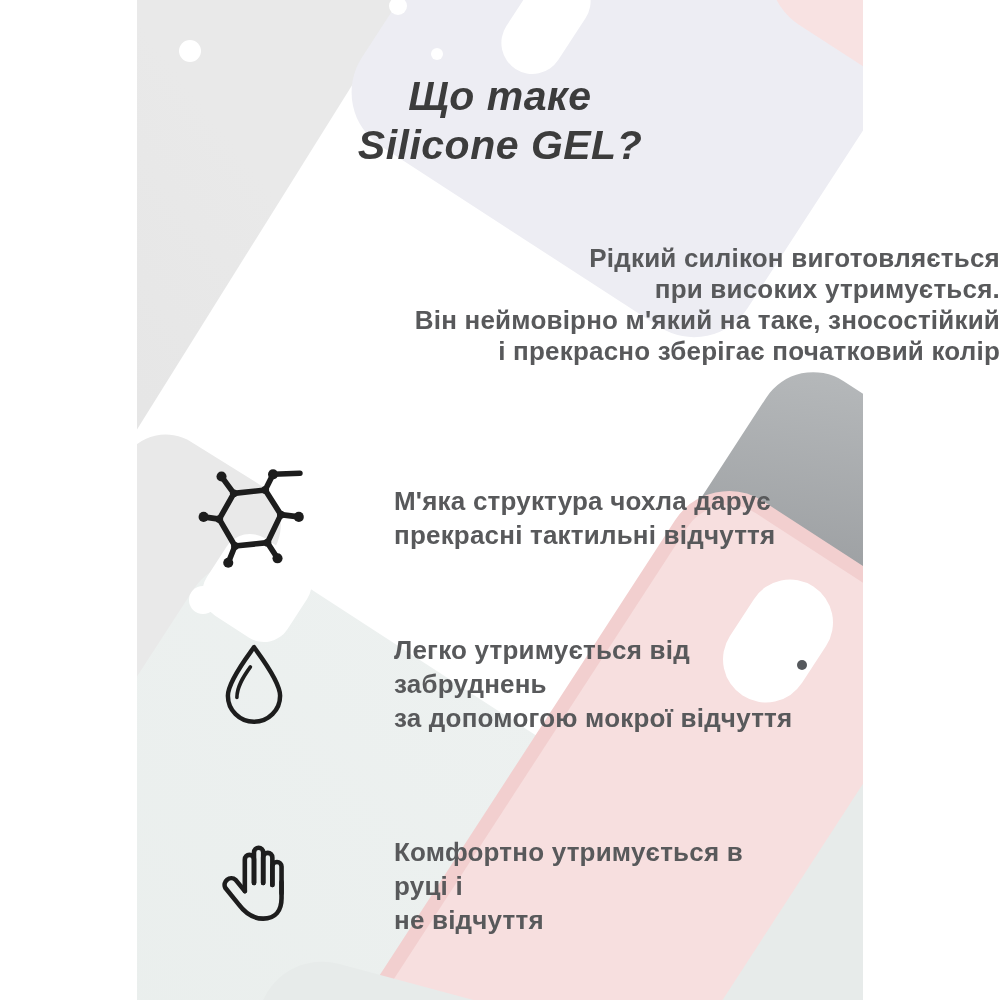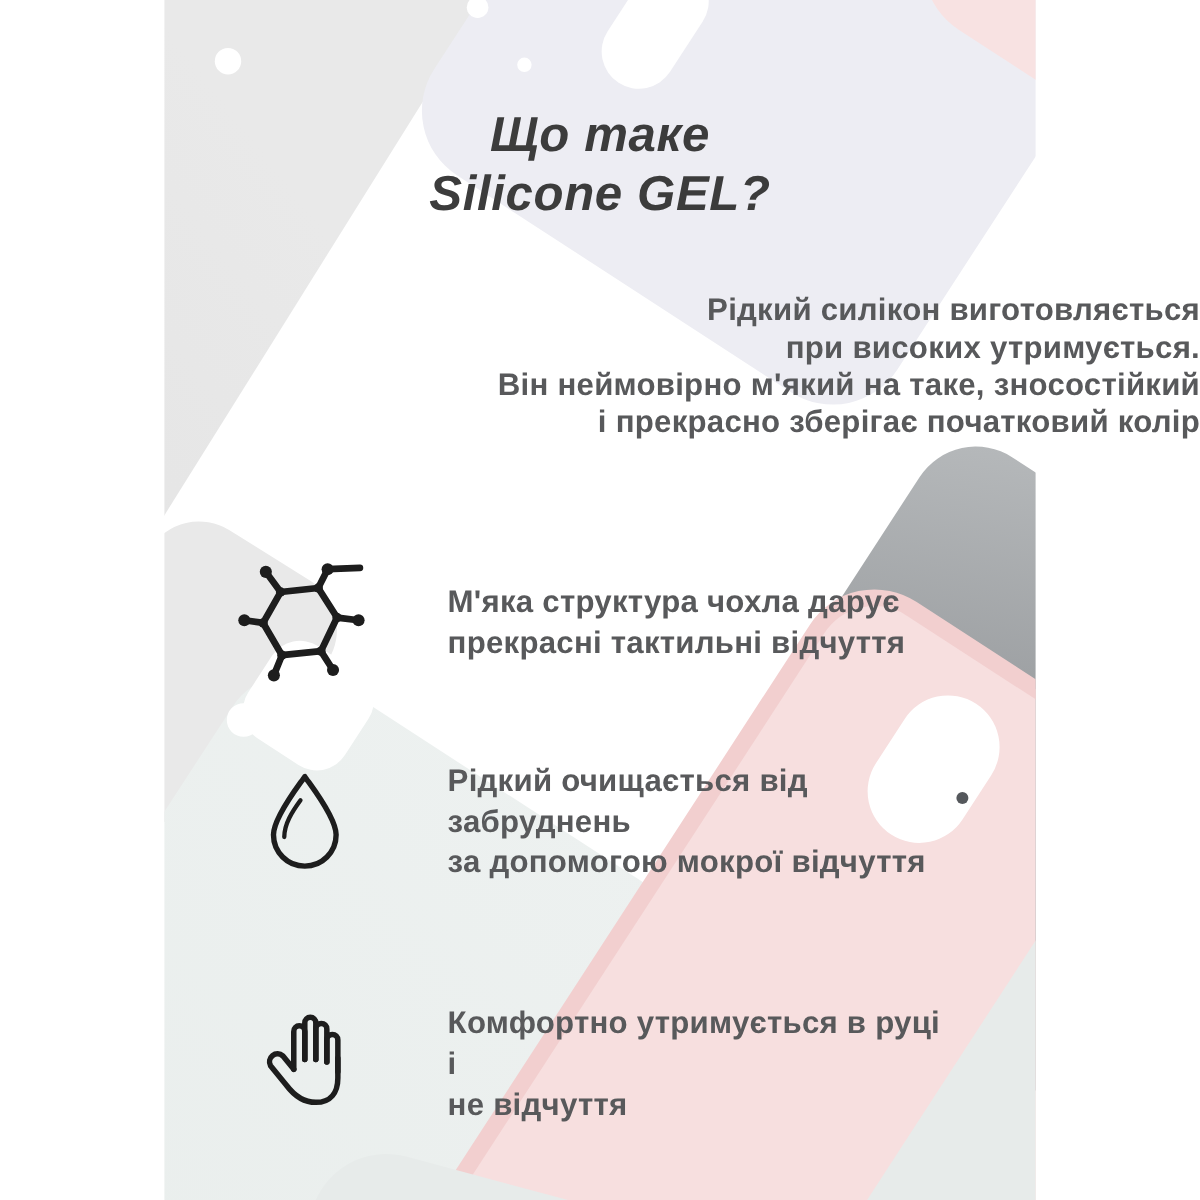--- a/index.html
+++ b/index.html
@@ -33,41 +33,41 @@
   .square-e{left:72px;top:542px;width:96px;height:92px;border-radius:28px;transform:rotate(33deg);}
   .pill-f{left:598px;top:576px;width:86px;height:130px;border-radius:43px;transform:rotate(33deg);}
   .dot{position:absolute;border-radius:50%;background:var(--c-cutout-white);}
   .dot-a1{left:42px;top:40px;width:22px;height:22px;}
   .dot-b1{left:252px;top:-3px;width:18px;height:18px;}
   .dot-b2{left:294px;top:48px;width:12px;height:12px;}
   .dot-e1{left:52px;top:586px;width:28px;height:28px;}
   .dot-f1{left:660px;top:660px;width:10px;height:10px;background:var(--c-camera-dot-dark);}
   
   .title{
-    position:absolute;left:0;right:0;top:72px;margin:16px;text-align:center;
+    position:absolute;left:0;right:0;top:72px;margin:0;text-align:center;
     font-size:41px;line-height:49px;font-weight:bold;font-style:italic;
     letter-spacing:.5px;color:var(--c-title-text);z-index:10;
   }
   .title span{display:block;}
   .intro{
     position:absolute;left:0;right:0;top:243px;text-align:right;
     font-size:26px;line-height:31px;font-weight:600;letter-spacing:.2px;
     color:var(--c-body-text);z-index:10;
   }
   .feature{
     position:absolute;left:198px;width:600px;height:115px;
     display:flex;align-items:center;z-index:10;
   }
   .feature-1{top:460px;}
   .feature-2{top:626px;}
   .feature-3{top:828px;}
   .feature-icon{flex:0 0 112px;width:112px;display:flex;justify-content:center;align-items:center;
     color:var(--c-icon-stroke);}
   .feature-text{
-    margin-left:63px;font-size:26px;line-height:34px;font-weight:600;letter-spacing:.2px;
+    margin-left:84px;font-size:26px;line-height:34px;font-weight:600;letter-spacing:.2px;
     color:var(--c-body-text);text-align:left;
   }
 </style>
 </head>
 <body>
 
 <div class="poster">
 
   <div class="band">
     <div class="case case-a"></div>
@@ -137,21 +137,21 @@
   <div class="feature feature-2">
     <div class="feature-icon">
       <svg width="90" height="90" viewBox="0 0 100 100">
         <g fill="none" stroke="currentColor" stroke-width="5" stroke-linecap="round">
           <path d="M50 9 C47 14 21 46 21 63 a29 29 0 0 0 58 0 C79 46 53 14 50 9 Z" stroke-linejoin="round"></path>
           <path d="M46 31 C38 42 31 53 31 65" stroke-width="4"></path>
         </g>
       </svg>
     </div>
     <div class="feature-text">
-      <div>Рідкий очищається від забруднень</div>
+      <div>Легко утримується від забруднень</div>
       <div>за допомогою мокрої відчуття</div>
     </div>
   </div>
 
   <div class="feature feature-3">
     <div class="feature-icon">
       <svg width="102" height="102" viewBox="0 0 100 100">
         <g fill="none" stroke="currentColor" stroke-width="4.5" stroke-linecap="round" stroke-linejoin="round">
           <path d="M41 55 V24 a4.5 4.5 0 0 1 9 0 V47"></path>
           <path d="M50 47 V17 a4.5 4.5 0 0 1 9 0 V47"></path>

